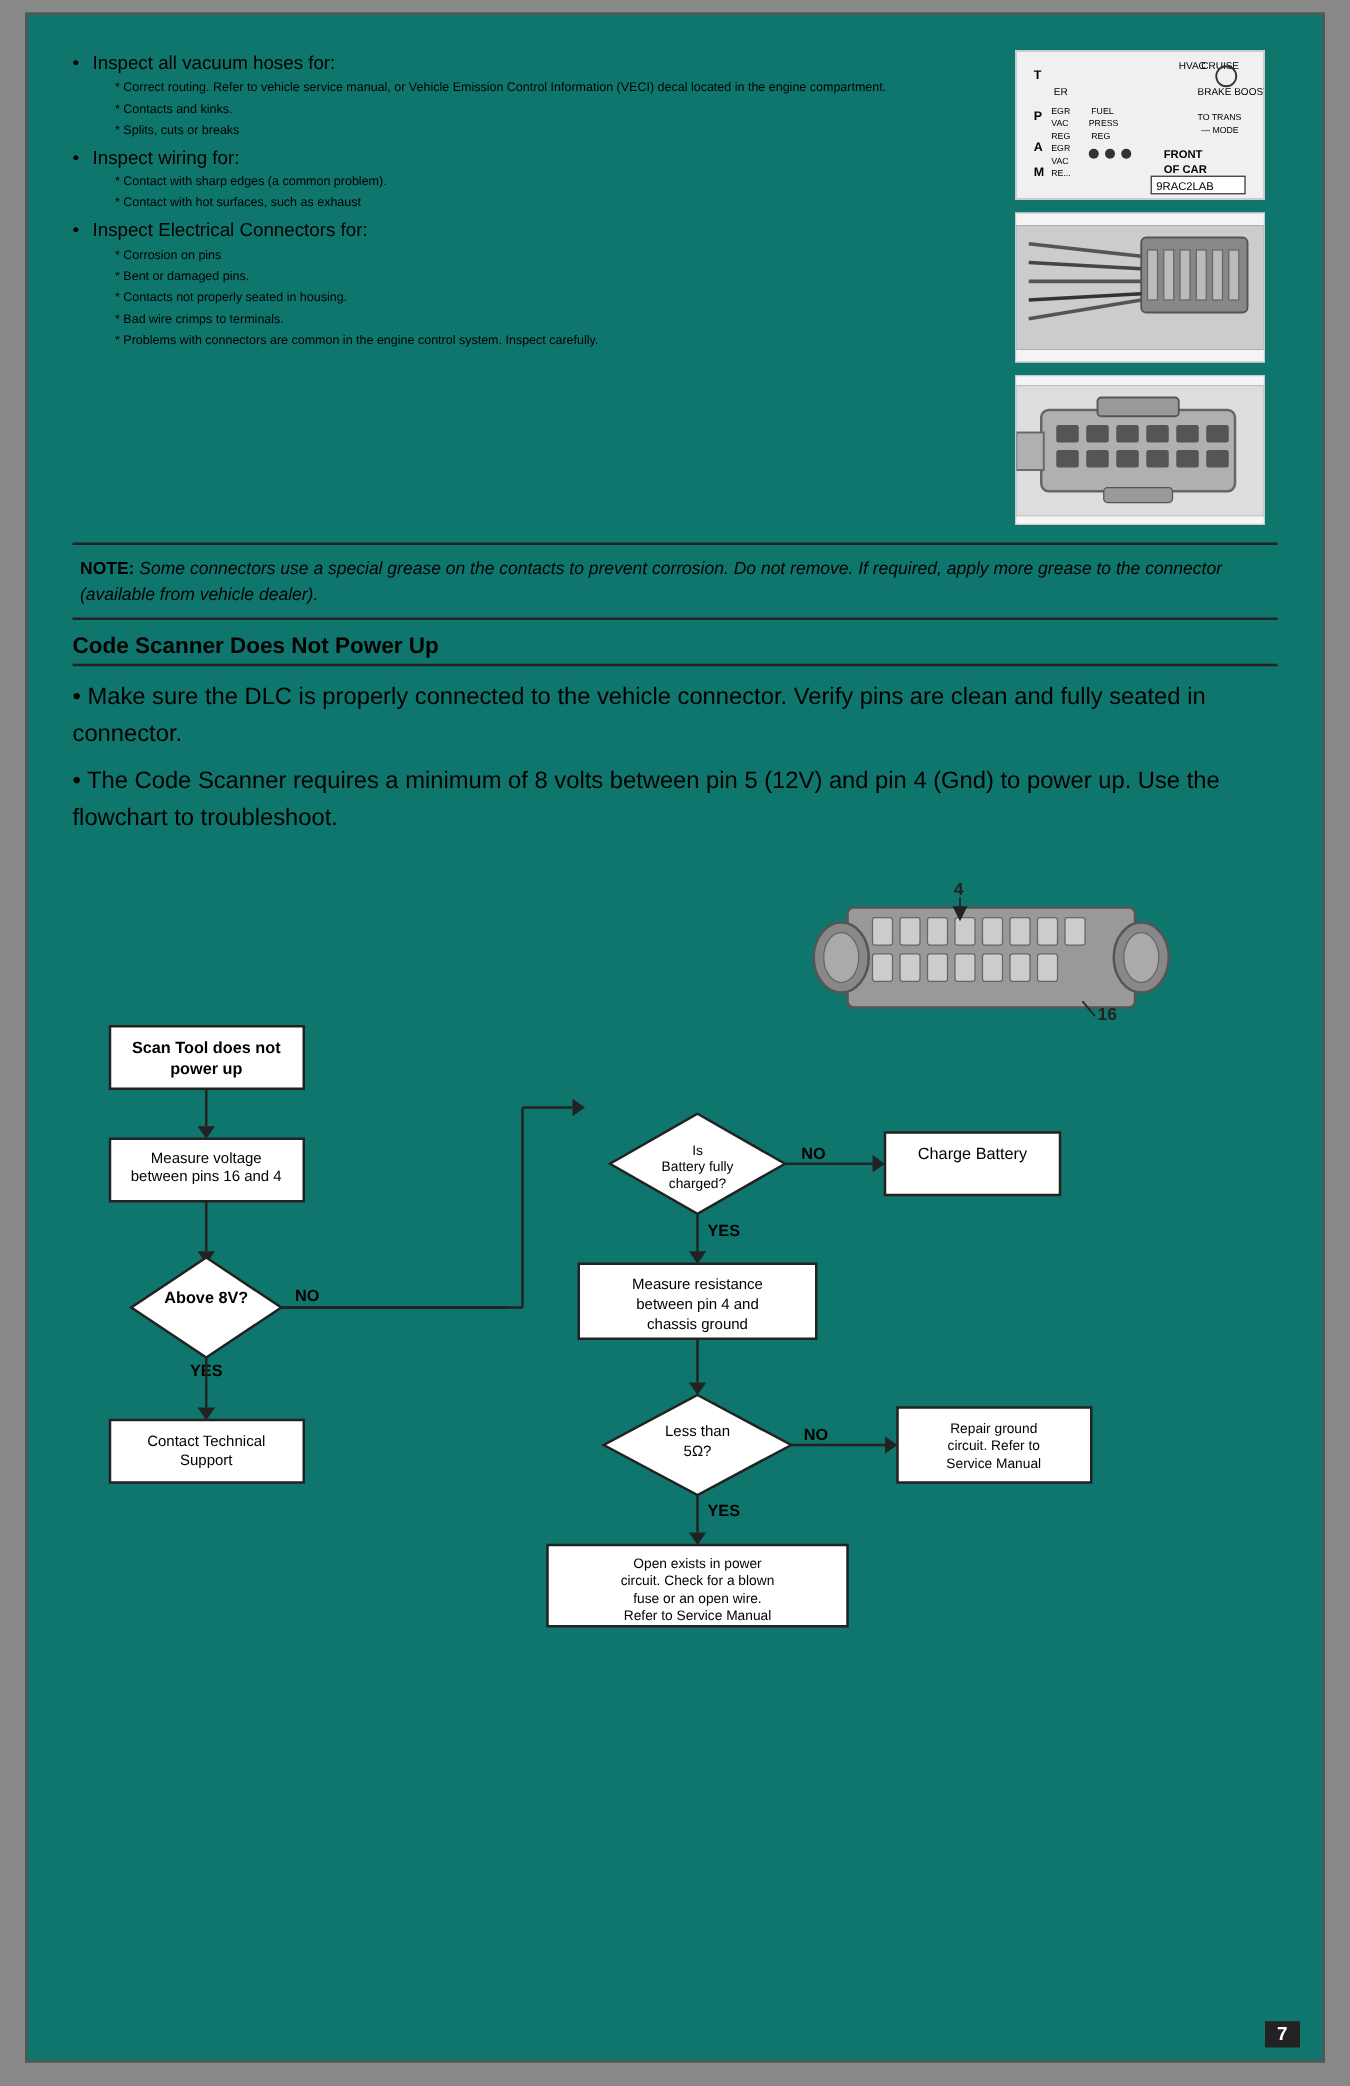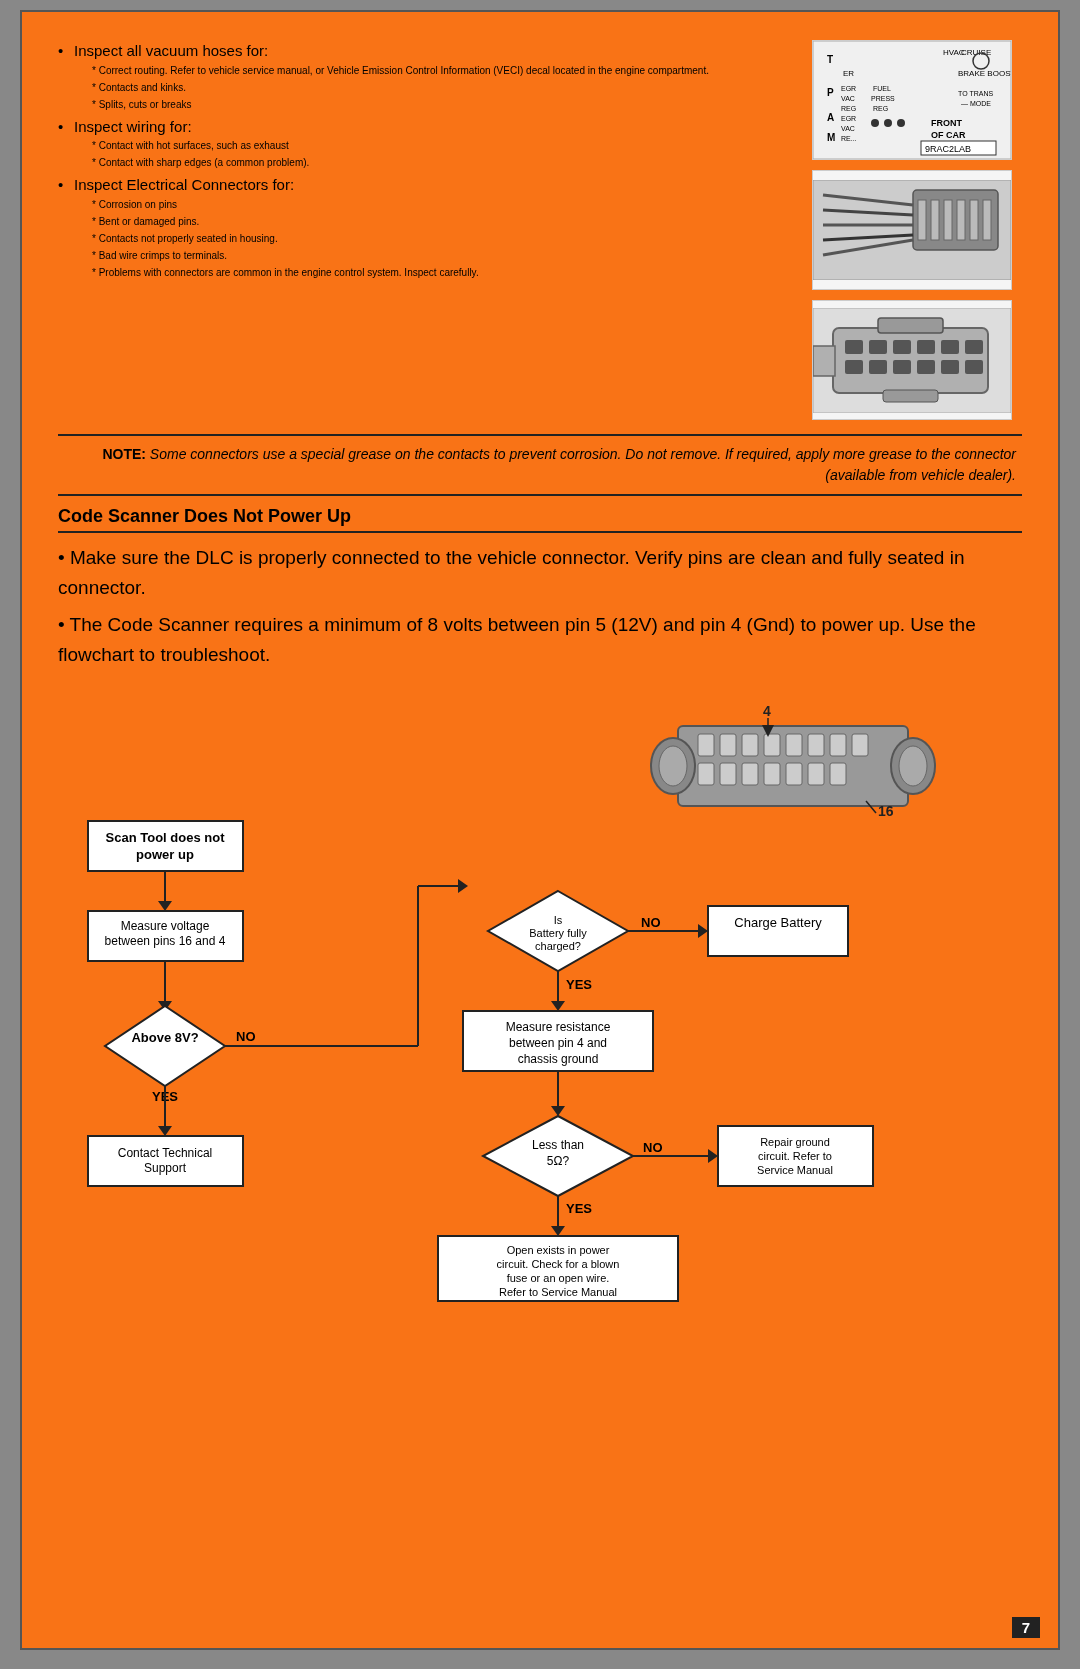--- a/index.html
+++ b/index.html
@@ -6,21 +6,21 @@
     body {
       font-family: Arial, sans-serif;
       background: #888;
       display: flex;
       justify-content: center;
       align-items: flex-start;
       min-height: 100vh;
       padding: 10px;
     }
     .page {
-      background: #f97316;
+      background: #0f766e;
       width: 1040px;
       min-height: 1640px;
       padding: 28px 36px 28px 36px;
       position: relative;
       border: 2px solid #555;
     }
     .top-section {
       display: flex;
       gap: 18px;
       margin-bottom: 14px;
@@ -75,21 +75,20 @@
       content: "* ";
     }
     .note-box {
       border-top: 2px solid #222;
       border-bottom: 2px solid #222;
       padding: 8px 6px;
       margin: 14px 0 10px 0;
       font-size: 14px;
       font-style: italic;
       line-height: 1.5;
-      text-align: right;
     }
     .note-box strong {
       font-style: normal;
     }
     .section-title {
       font-size: 18px;
       font-weight: bold;
       margin: 10px 0 10px 0;
       border-bottom: 2px solid #222;
       padding-bottom: 4px;
@@ -128,22 +127,22 @@
           Inspect all vacuum hoses for:
           <ul class="sub-list">
             <li>Correct routing. Refer to vehicle service manual, or Vehicle Emission Control Information (VECI) decal located in the engine compartment.</li>
             <li>Contacts and kinks.</li>
             <li>Splits, cuts or breaks</li>
           </ul>
         </li>
         <li>
           Inspect wiring for:
           <ul class="sub-list">
+            <li>Contact with sharp edges (a common problem).</li>
             <li>Contact with hot surfaces, such as exhaust</li>
-            <li>Contact with sharp edges (a common problem).</li>
           </ul>
         </li>
         <li>
           Inspect Electrical Connectors for:
           <ul class="sub-list">
             <li>Corrosion on pins</li>
             <li>Bent or damaged pins.</li>
             <li>Contacts not properly seated in housing.</li>
             <li>Bad wire crimps to terminals.</li>
             <li>Problems with connectors are common in the engine control system. Inspect carefully.</li>

